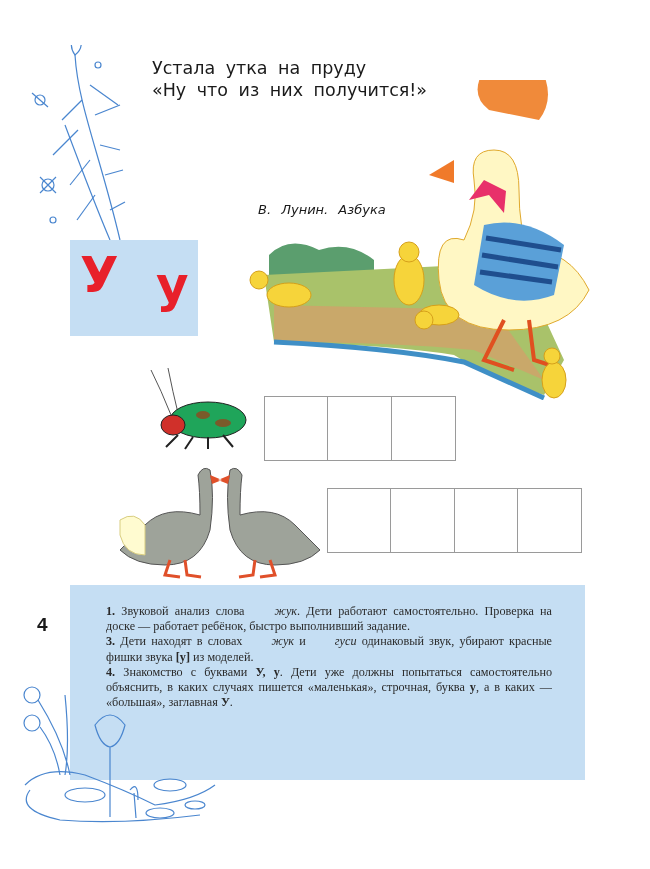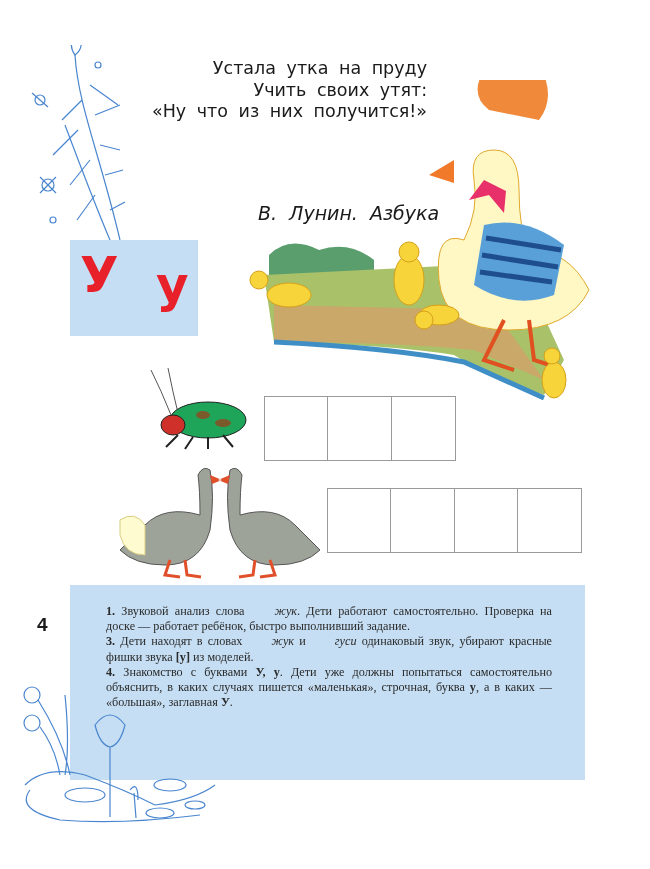--- a/index.html
+++ b/index.html
@@ -1,20 +1,20 @@
 <!DOCTYPE html>
 <html><head>
 <meta charset="utf-8">
 <style>
   html, body { margin:0; padding:0; }
   body { width:650px; height:869px; background:#ffffff; position:relative; overflow:hidden; font-family:"DejaVu Sans", sans-serif; }
   .abs { position:absolute; }
   .poem { left:152px; top:58px; font-family:"DejaVu Sans", sans-serif; font-size:17.5px; line-height:21.6px; color:#1a1a1a; word-spacing:5px; }
-  .poem div { white-space:nowrap;text-align:right; }
-  .author { left:258px; top:202px; font-size:19px; font-style:italic; color:#1a1a1a; word-spacing:6px; white-space:nowrap; }
+  .poem div { white-space:nowrap; }
+  .author { left:258px; top:202px; font-size:13px; font-style:italic; color:#1a1a1a; word-spacing:6px; white-space:nowrap; }
   .letter-card { left:70px; top:240px; width:128px; height:96px; background:#c5def3; }
   .letter-card span { position:absolute; color:#e8202a; font-family:"DejaVu Sans", sans-serif; font-weight:bold; }
   .upper { left:10px; top:6px; font-size:50px; }
   .lower { left:86px; top:16px; font-size:50px; }
   .boxes { display:flex; }
   .box { width:63px; height:63px; border:1.5px solid #9a9a9a; margin-left:-1.5px; background:#fff; }
   .page-num { left:37px; top:614px; font-size:19px; font-weight:bold; color:#1a1a1a; font-family:"Liberation Sans", sans-serif; }
   .notes-panel { left:70px; top:585px; width:515px; height:195px; background:#c5def3; }
   .notes { left:106px; top:604px; width:446px; font-family:"Liberation Serif", serif; font-size:12.2px; line-height:15.2px; color:#2a2a2a; text-align:justify; }
   .notes p { margin:0; }
@@ -40,21 +40,20 @@
   <circle cx="20" cy="55" r="5"></circle>
     <path d="M12 48 l16 14"></path>
   <circle cx="28" cy="140" r="6"></circle>
     <path d="M20 132 l16 16 M36 132 l-16 16"></path>
   <circle cx="33" cy="175" r="3"></circle>
     <circle cx="78" cy="20" r="3"></circle>
 </svg>
 
 <div class="abs poem">
   <div>Устала утка на пруду</div>
-  <div>Учить своих утят:</div>
   <div>«Ну что из них получится!»</div>
 </div>
 <div class="abs author">В. Лунин. Азбука</div>
 
 <div class="abs letter-card">
   <span class="upper">У</span>
   <span class="lower">у</span>
 </div>
 
 <svg class="abs" style="left:234px;top:80px" width="390" height="320" viewBox="0 0 390 320">

